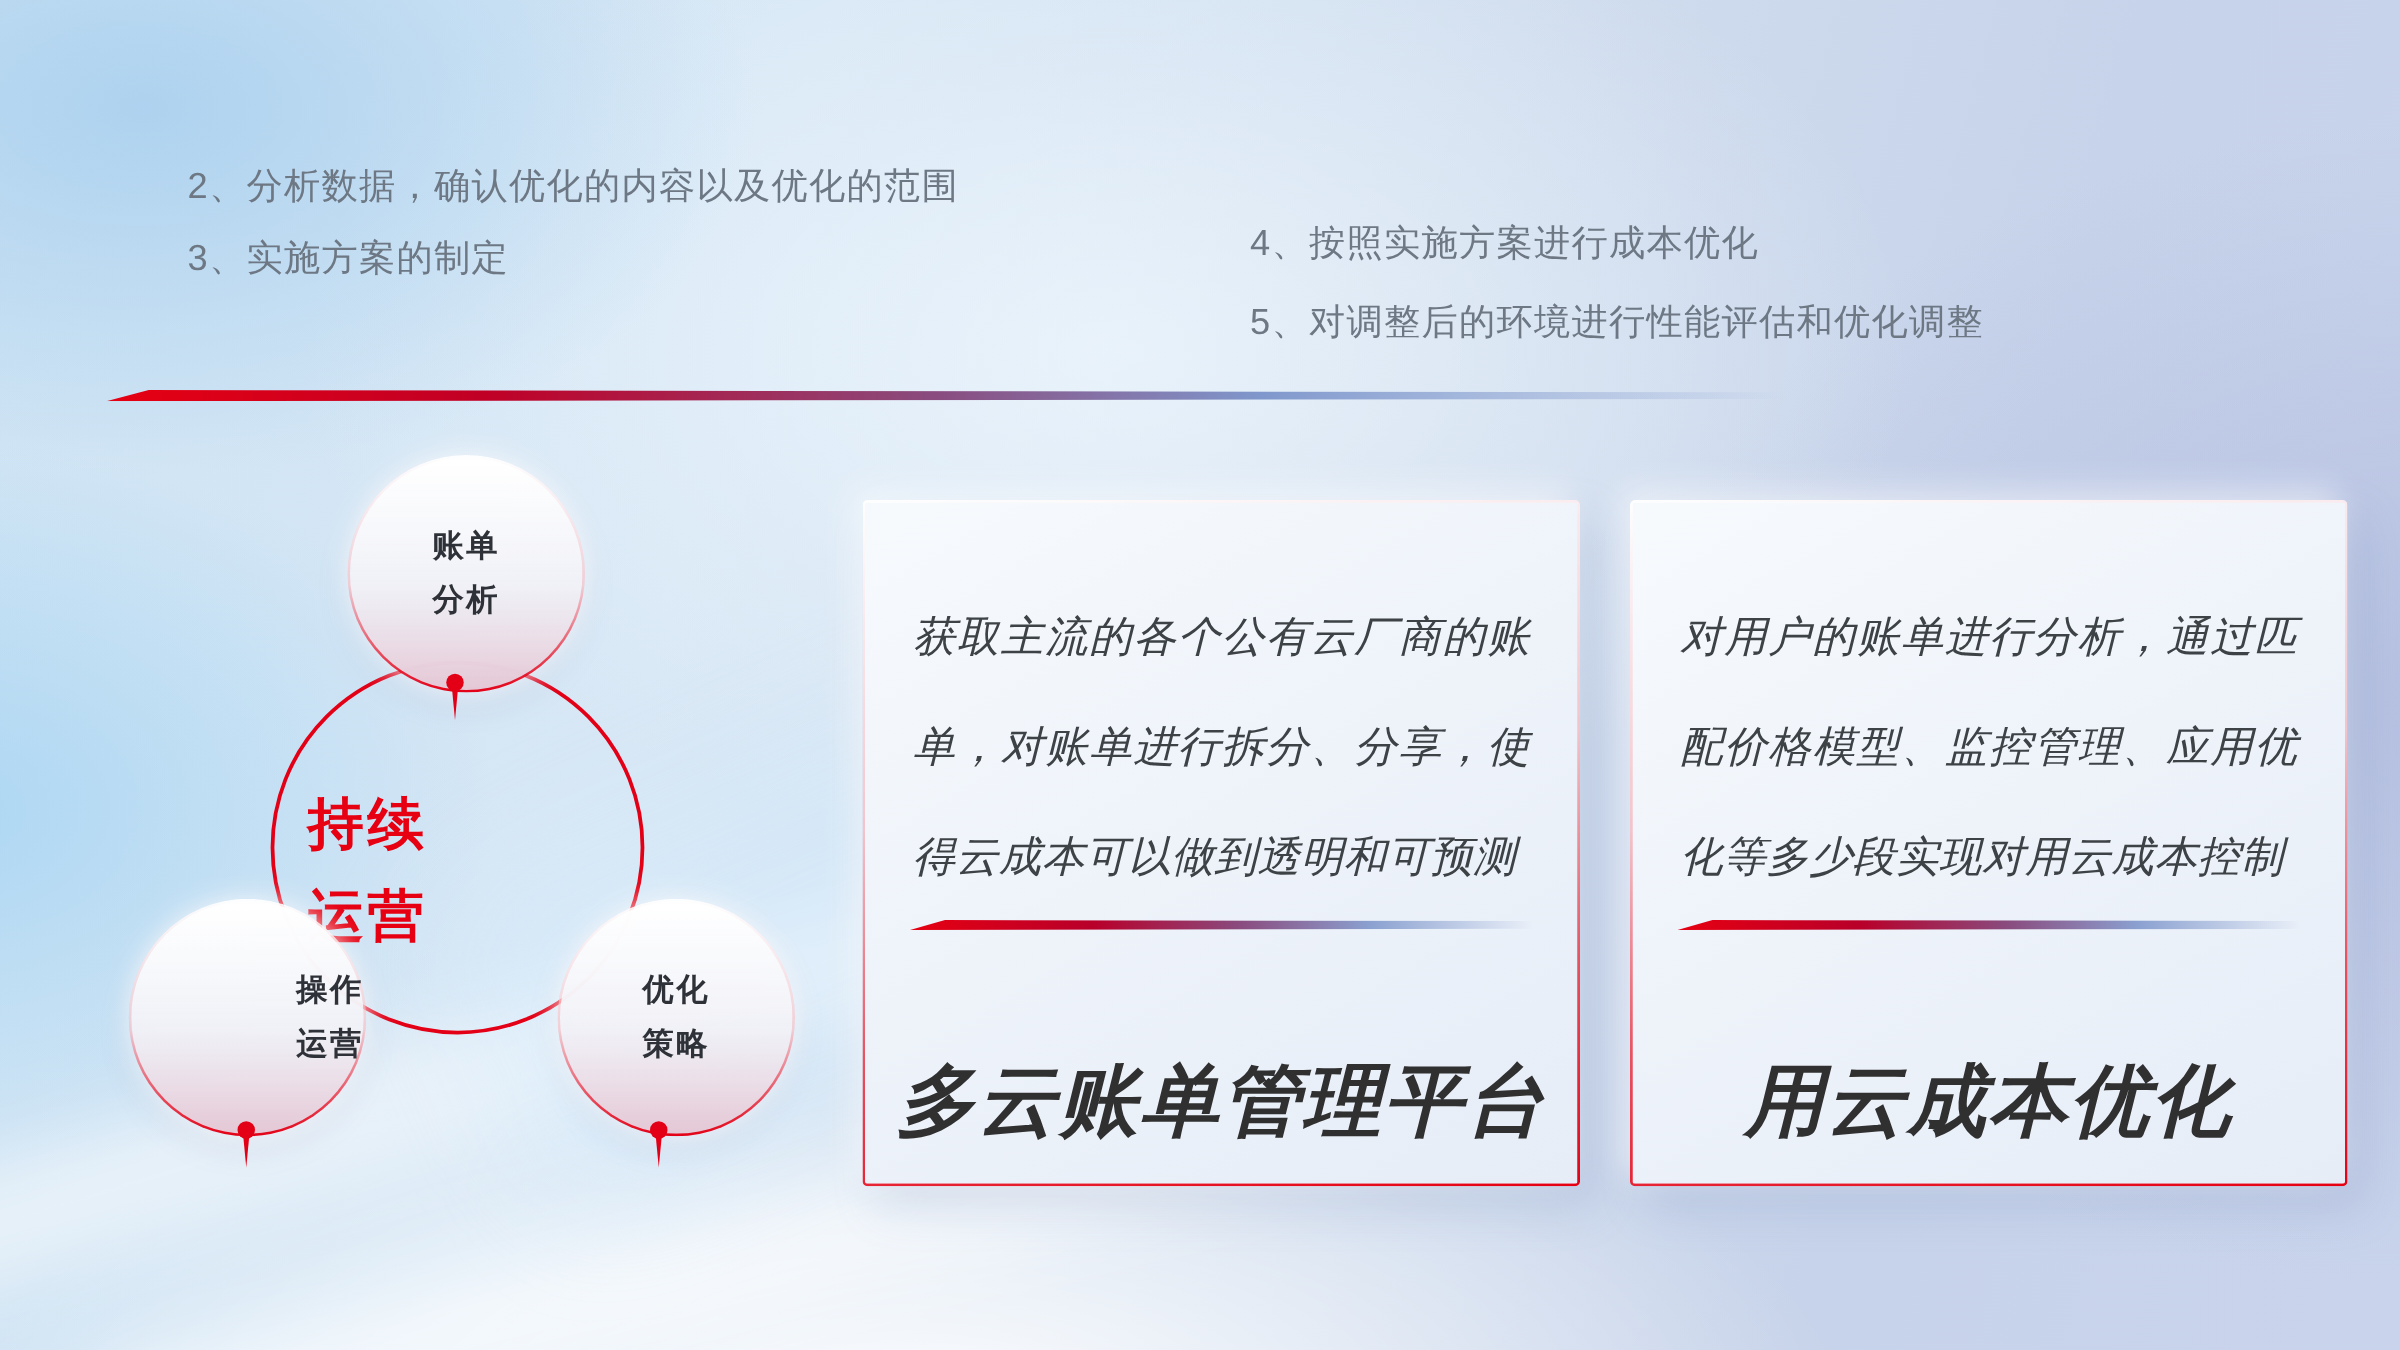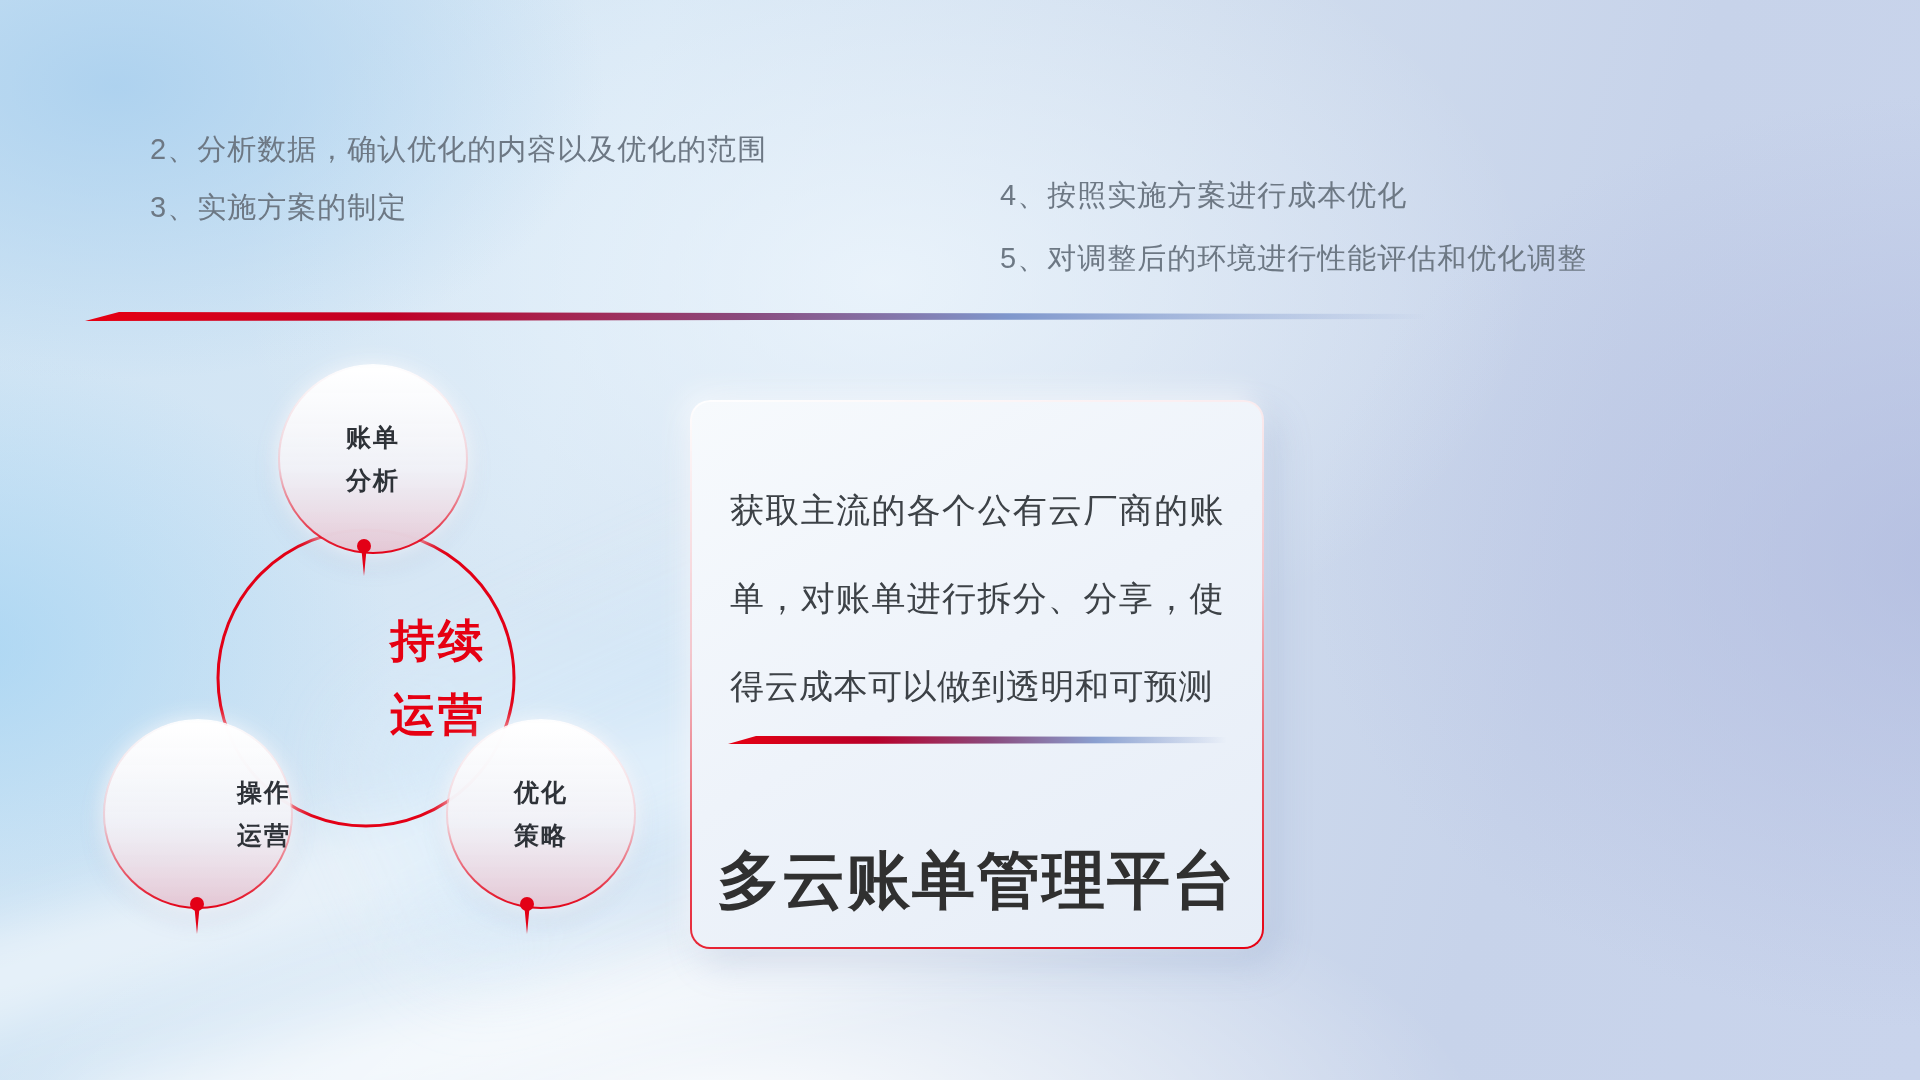--- a/index.html
+++ b/index.html
@@ -50,33 +50,34 @@
       linear-gradient(180deg,rgba(255,255,255,0.95) 0%,rgba(247,196,202,0.75) 55%,#e30016 100%) border-box;
     box-shadow:0 0 22px rgba(255,255,255,0.85), 0 10px 24px rgba(120,140,185,0.18);
     display:flex;align-items:center;justify-content:center;text-align:center;font-family:Liberation Serif, serif;
   }
   .bubble-top{left:278px;top:364px;}
   .bubble-left{left:103px;top:719px;justify-content:flex-end;}
   .bubble-right{left:446px;top:719px;}
   .bubble-label{font-size:25px;line-height:43px;font-weight:700;color:#2e3238;letter-spacing:2px;}
   .bubble-label span{display:block;}
   .center-label{
-    position:absolute;z-index:2;left:246px;top:604px;width:240px;text-align:right;
+    position:absolute;z-index:2;left:246px;top:622px;width:240px;text-align:left;
     color:#e60012;font-size:45px;line-height:74px;font-weight:800;letter-spacing:3px;
   }
   .center-label span{display:block;}
 
   
   .card{
-    position:absolute;z-index:2;top:400px;width:570px;height:545px;border-radius:20px;
+    position:absolute;z-index:2;top:400px;width:570px;height:545px;border-radius:4px;
     border:2.5px solid transparent;
     background:
       linear-gradient(150deg,#f7fafd 0%,#eef3fa 48%,#e6edf7 100%) padding-box,
       linear-gradient(172deg,rgba(255,255,255,0.95) 0%,#f2c4cb 42%,#e85563 70%,#e60012 100%) border-box;
     box-shadow:-8px -8px 26px rgba(255,255,255,0.55), 12px 16px 36px rgba(120,140,185,0.22);
+    font-style:italic;
   }
   .card1{left:690px;}
   .card2{left:1304px;}
   .card-body{
     position:absolute;left:38px;top:64px;width:494px;margin:0;
     font-size:34px;line-height:88px;color:#3d4247;text-align:justify;letter-spacing:0.5px;
   }
   .card-divider{
     position:absolute;left:36px;top:334px;width:525px;height:8px;
     background:linear-gradient(90deg,#e60012 0%,#b8002a 28%,#8a4a7d 50%,#8aa0d0 70%,rgba(180,198,235,0) 95%);
@@ -150,14 +151,19 @@
       <path d="M524.6 909 L529.4 909 L527 934 Z"></path>
     </g>
   </svg>
 
   <div class="card card1">
     <p class="card-body">获取主流的各个公有云厂商的账单，对账单进行拆分、分享，使得云成本可以做到透明和可预测</p>
     <div class="card-divider"></div>
     <h2 class="card-title">多云账单管理平台</h2>
   </div>
 
+  <div class="card card2">
+    <p class="card-body">对用户的账单进行分析，通过匹配价格模型、监控管理、应用优化等多少段实现对用云成本控制</p>
+    <div class="card-divider"></div>
+    <h2 class="card-title">用云成本优化</h2>
+  </div>
 
 </div>
 
 </body></html>

